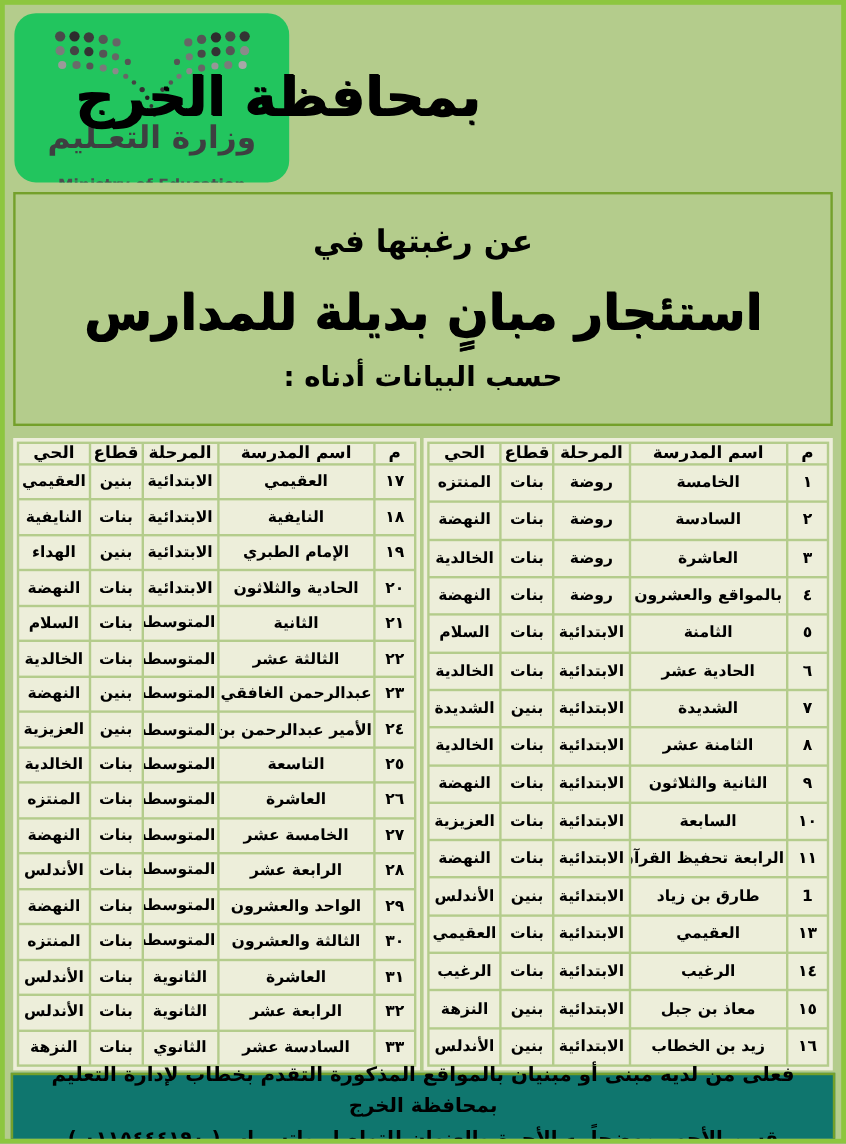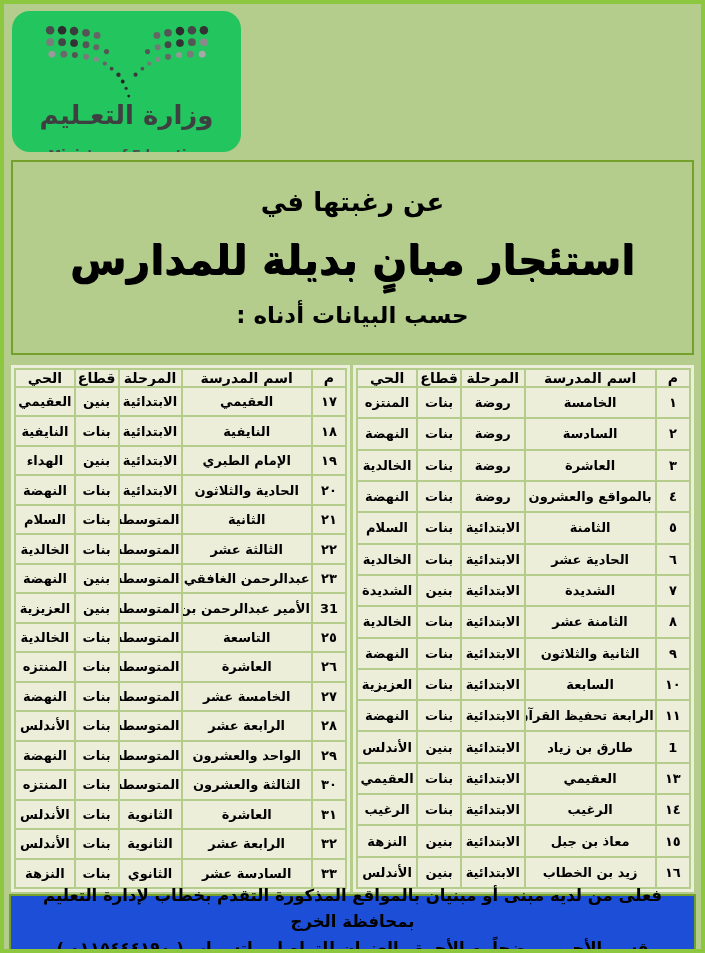--- a/index.html
+++ b/index.html
@@ -72,21 +72,21 @@
   table.grid th { font-size:14px; }
   col.c-num      { width:10%; }
   col.c-name     { width:40%; }
   col.c-stage    { width:19%; }
   col.c-sector   { width:13%; }
   col.c-district { width:18%; }
 
   
   .footer-box {
     position:absolute; left:5px; right:5px; top:890px; height:57px;
-    background:#1d4ed8;
+    background:#0f766e;
     border:2px solid #74a02b;
     display:flex; flex-direction:column; justify-content:center;
     text-align:center; color:#000;
   }
   .footer-box .f-line { font-size:16.5px; font-weight:800; line-height:1.6; }
 </style>
 </head>
 <body>
 
 <div class="page">
@@ -136,20 +136,21 @@
         <circle cx="142" cy="46" r="3" fill="#8a8a8a"></circle>
         <circle cx="132" cy="51" r="2.5" fill="#777"></circle>
         <circle cx="124" cy="57" r="2.2" fill="#555"></circle>
       <circle cx="116" cy="64" r="2.4" fill="#3a3a3a"></circle>
     </svg>
     <div class="logo-ar">وزارة التعـليم</div>
     <div class="logo-en">Ministry of Education</div>
   </div>
 
   <div class="headline">
+    <div class="h-line">بمحافظة الخرج</div>
   </div>
 
   <div class="intro-box">
     <div class="intro-1">عن رغبتها في</div>
     <div class="intro-2">استئجار مبانٍ بديلة للمدارس</div>
     <div class="intro-3">حسب البيانات أدناه :</div>
   </div>
 
   <div class="table-wrap right">
     <table class="grid">
@@ -348,21 +349,21 @@
             <td>الخالدية</td>
           </tr>
           <tr>
             <td>٢٣</td>
             <td>عبدالرحمن الغافقي</td>
             <td>المتوسطة</td>
             <td>بنين</td>
             <td>النهضة</td>
           </tr>
           <tr>
-            <td>31</td>
+            <td>٢٤</td>
             <td>الأمير عبدالرحمن بن ناصر</td>
             <td>المتوسطة</td>
             <td>بنين</td>
             <td>العزيزية</td>
           </tr>
           <tr>
             <td>٢٥</td>
             <td>التاسعة</td>
             <td>المتوسطة</td>
             <td>بنات</td>

